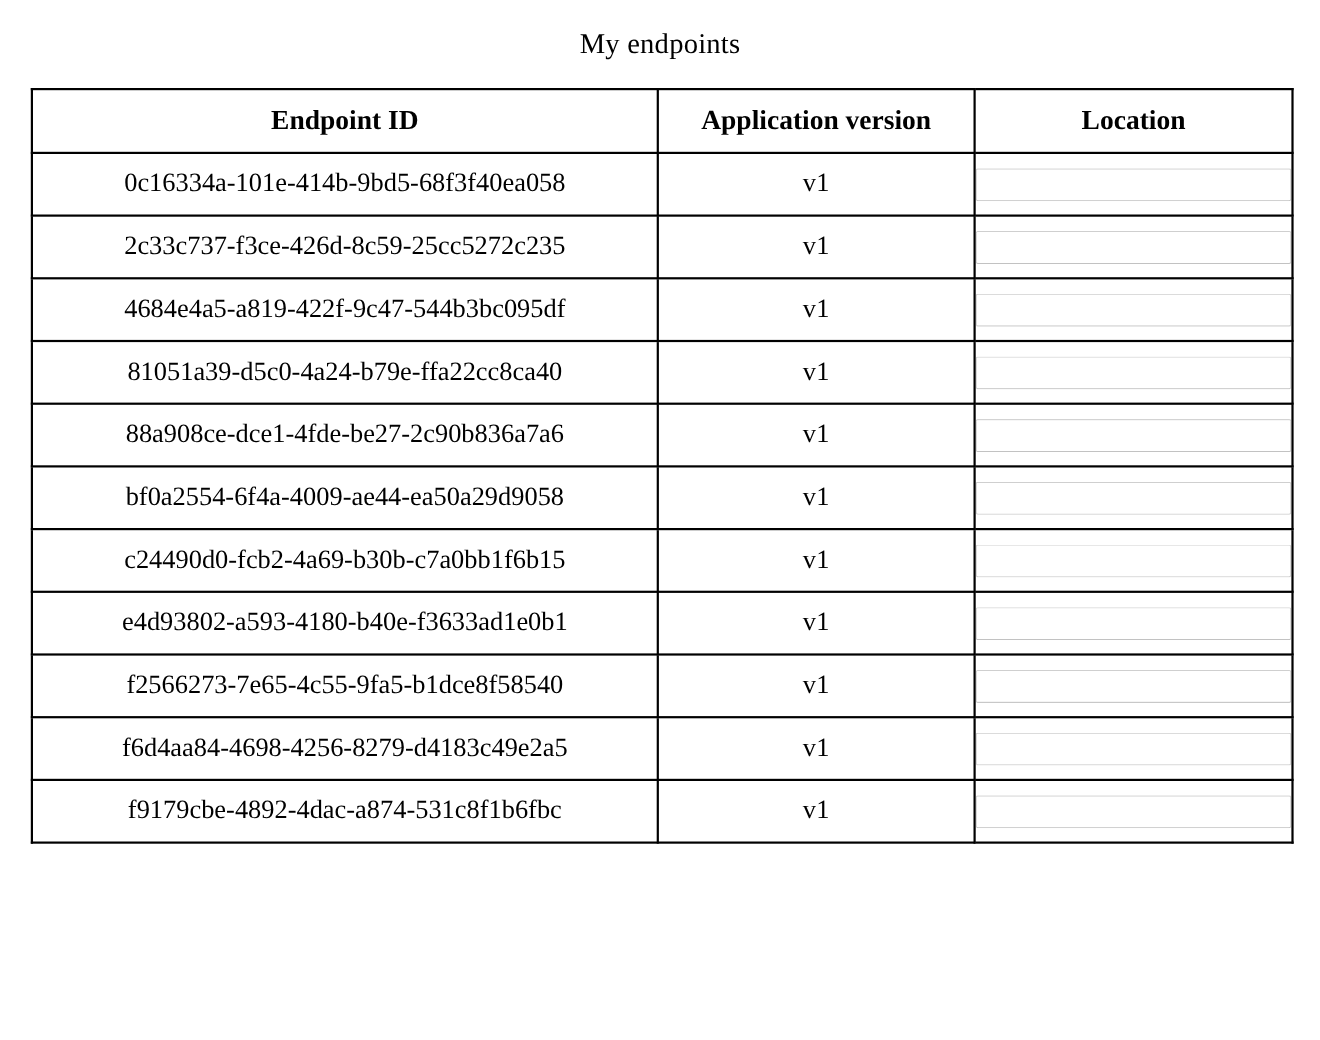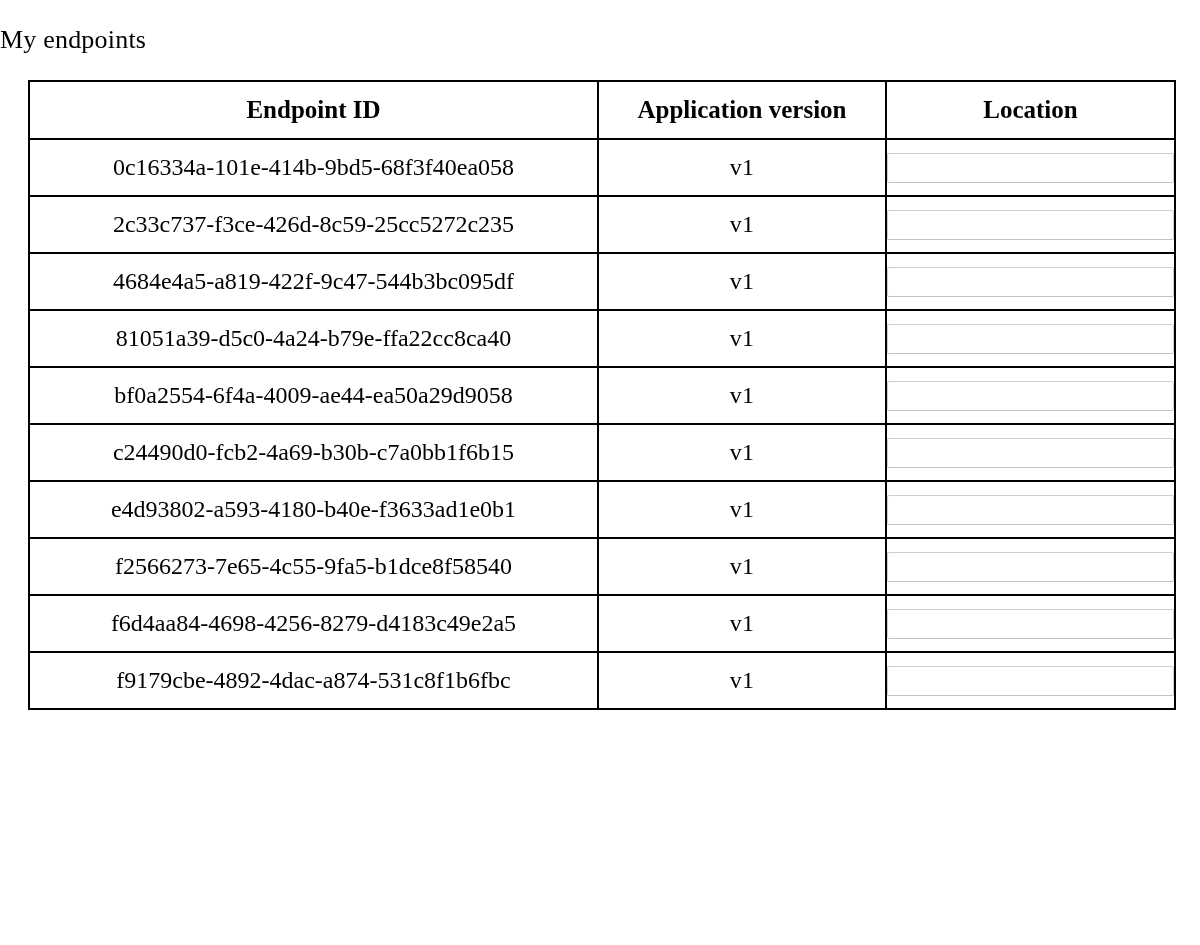--- a/index.html
+++ b/index.html
@@ -15,20 +15,21 @@
     color: #000000;
     overflow: hidden;
   }
   .page {
     position: relative;
     width: 1200px;
     height: 945px;
     box-sizing: border-box;
   }
   .page-title {
+    text-align: center;
     font-family: "Liberation Serif", "DejaVu Serif", serif;
     font-size: 26px;
     font-weight: normal;
     line-height: 1;
     margin: 0;
     padding-top: 27px;
     padding-bottom: 0;
     letter-spacing: 0.2px;
   }
   .table-wrap {
@@ -146,20 +147,27 @@
             </td>
           </tr>
           <tr>
             <td class="cell-id">81051a39-d5c0-4a24-b79e-ffa22cc8ca40</td>
             <td class="cell-version">v1</td>
             <td class="cell-location">
               <input type="text" class="loc-input" value="" placeholder="" style="">
             </td>
           </tr>
           <tr>
+            <td class="cell-id">88a908ce-dce1-4fde-be27-2c90b836a7a6</td>
+            <td class="cell-version">v1</td>
+            <td class="cell-location">
+              <input type="text" class="loc-input" value="" placeholder="" style="">
+            </td>
+          </tr>
+          <tr>
             <td class="cell-id">bf0a2554-6f4a-4009-ae44-ea50a29d9058</td>
             <td class="cell-version">v1</td>
             <td class="cell-location">
               <input type="text" class="loc-input" value="" placeholder="" style="">
             </td>
           </tr>
           <tr>
             <td class="cell-id">c24490d0-fcb2-4a69-b30b-c7a0bb1f6b15</td>
             <td class="cell-version">v1</td>
             <td class="cell-location">

